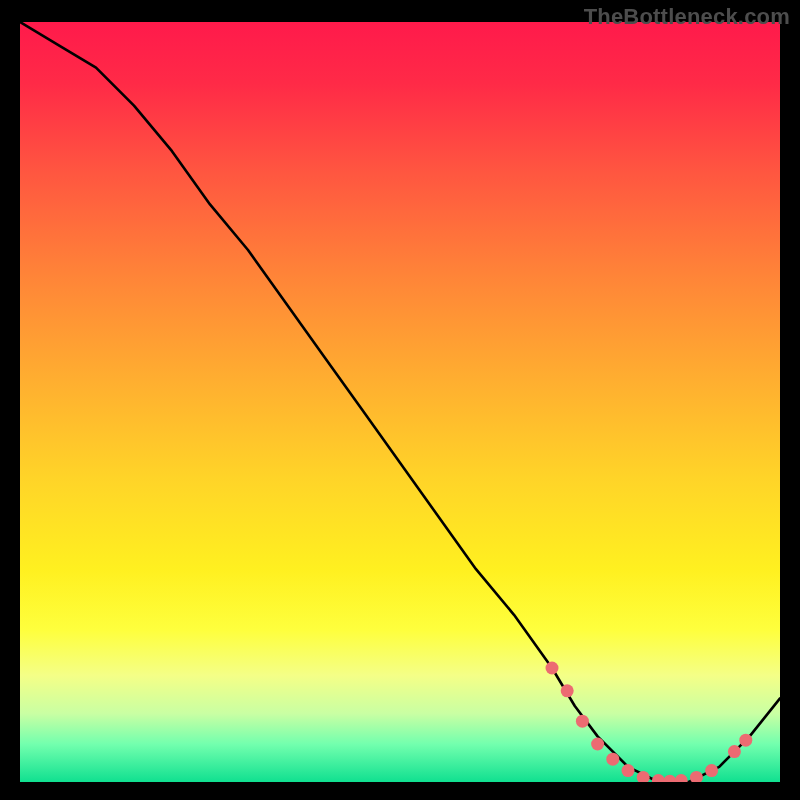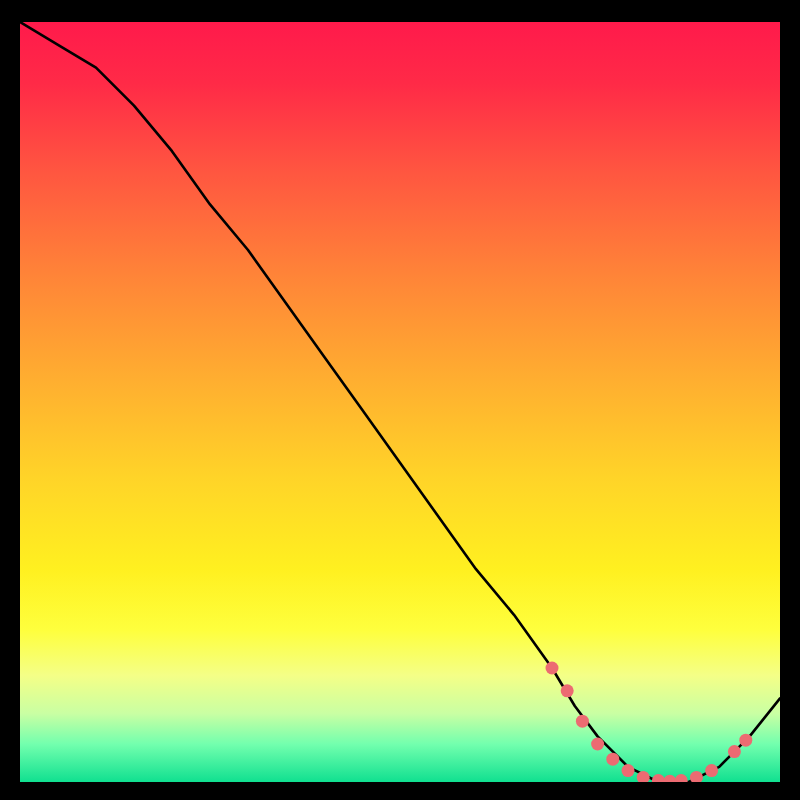--- a/index.html
+++ b/index.html
@@ -54,20 +54,21 @@
     position: absolute;
     inset: 0;
     width: 100%;
     height: 100%;
   }
 </style>
 </head>
 <body>
 
 <div class="frame">
+  <div class="watermark">TheBottleneck.com</div>
   <div class="plot">
     <div class="gradient"></div>
     <svg class="curve" viewBox="0 0 760 760" preserveAspectRatio="none">
       <path id="curve-path" fill="none" stroke="#000" stroke-width="2.6" stroke-linejoin="round" stroke-linecap="round" d="M0.00 0.00 L38.00 22.80 L76.00 45.60 L114.00 83.60 L152.00 129.20 L190.00 182.40 L228.00 228.00 L266.00 281.20 L304.00 334.40 L342.00 387.60 L380.00 440.80 L418.00 494.00 L456.00 547.20 L494.00 592.80 L532.00 646.00 L554.80 684.00 L577.60 714.40 L608.00 744.80 L638.40 760.00 L668.80 760.00 L699.20 744.80 L729.60 714.40 L760.00 676.40"></path>
       <g id="markers">
           <circle cx="532.00" cy="646.00" r="6.5" fill="#ec6b72"></circle>
           <circle cx="547.20" cy="668.80" r="6.5" fill="#ec6b72"></circle>
           <circle cx="562.40" cy="699.20" r="6.5" fill="#ec6b72"></circle>
           <circle cx="577.60" cy="722.00" r="6.5" fill="#ec6b72"></circle>
           <circle cx="592.80" cy="737.20" r="6.5" fill="#ec6b72"></circle>

